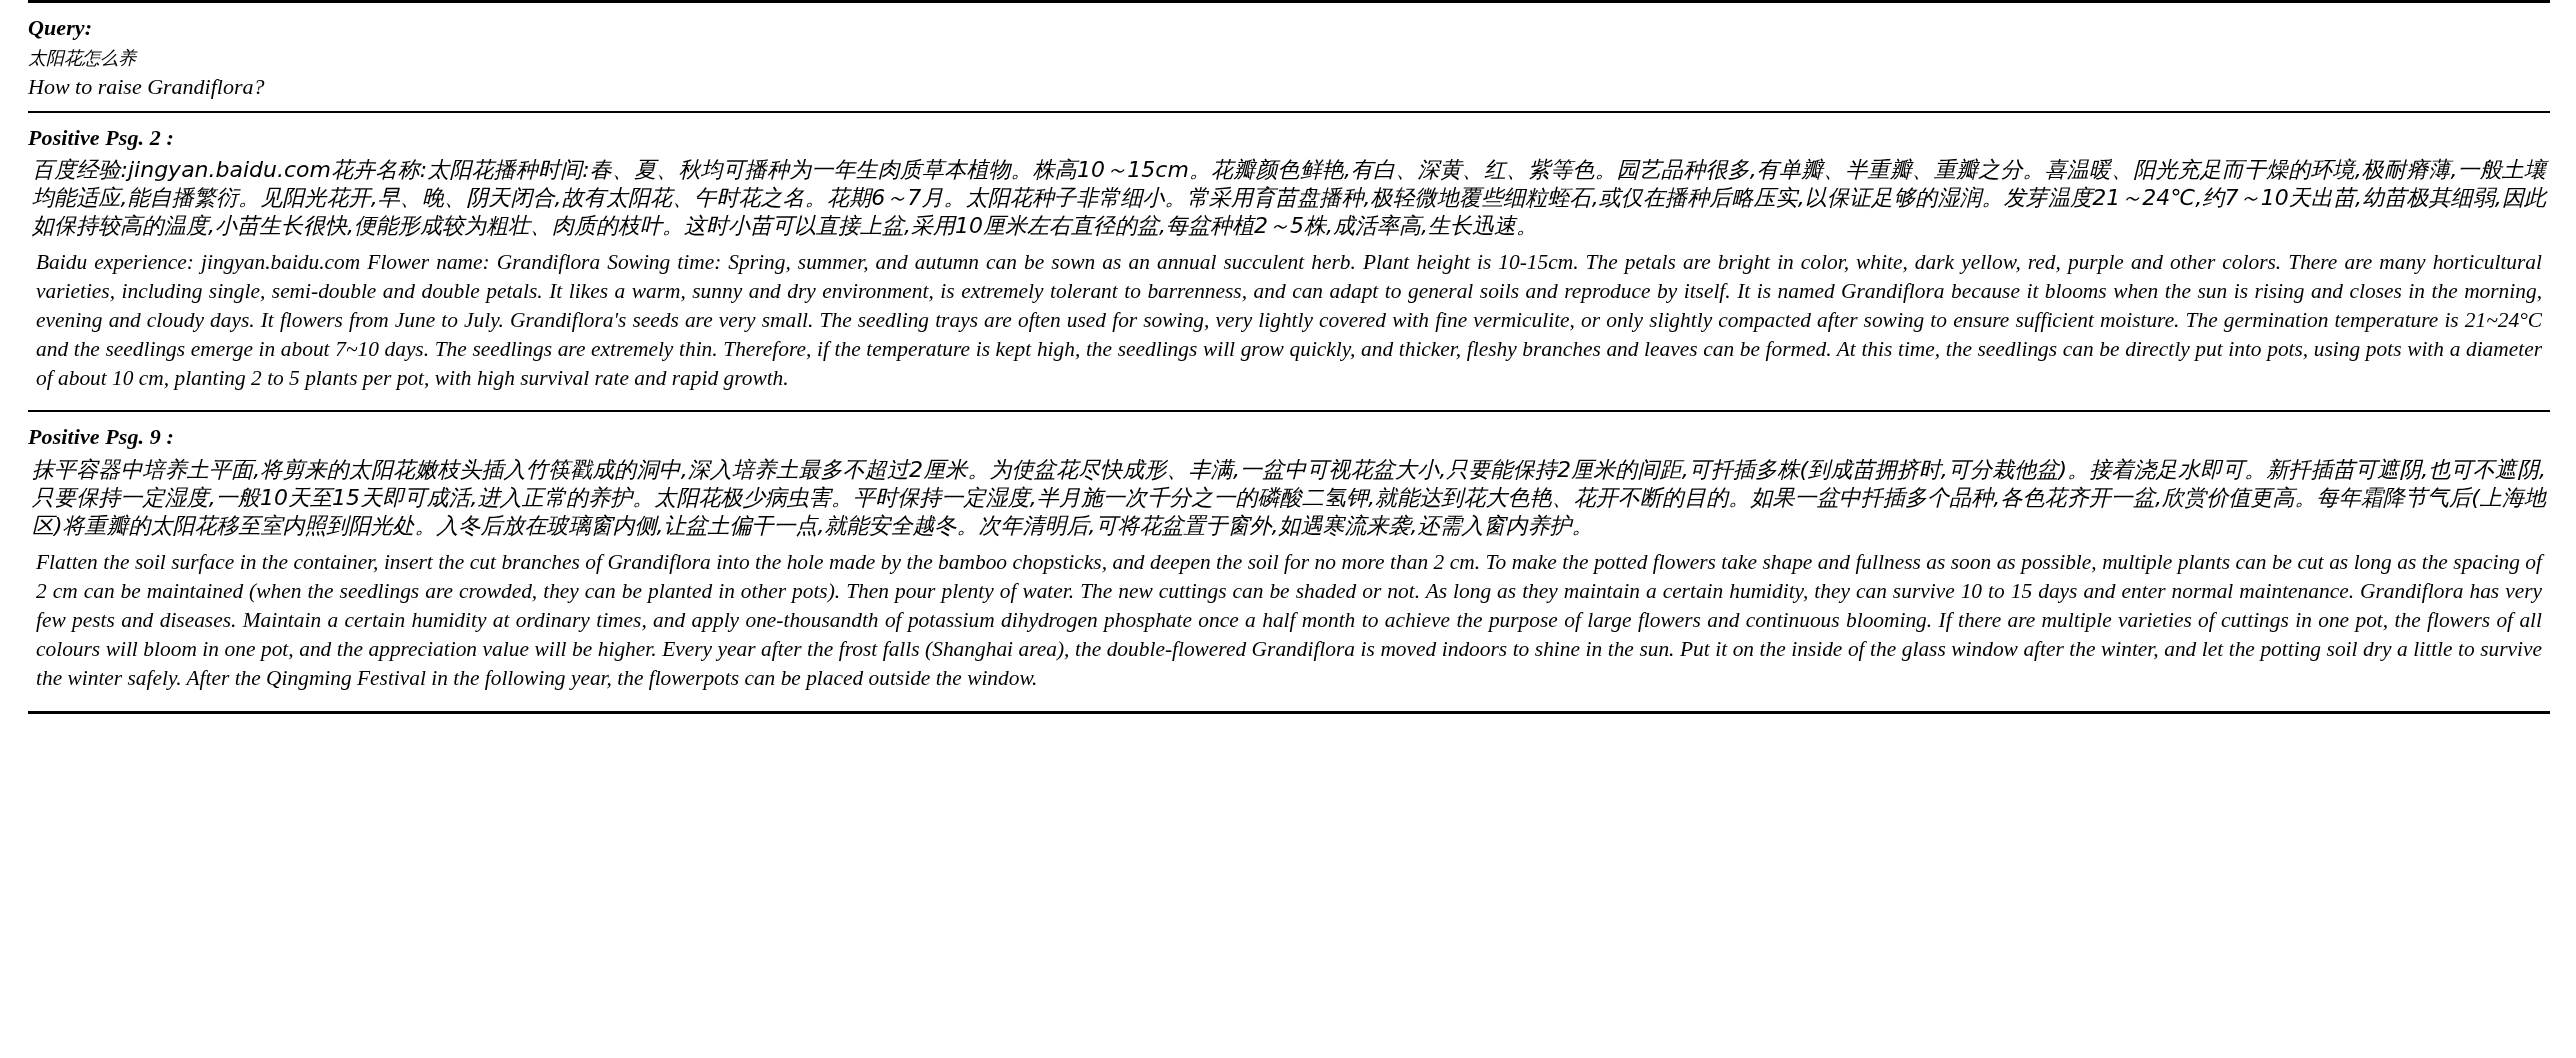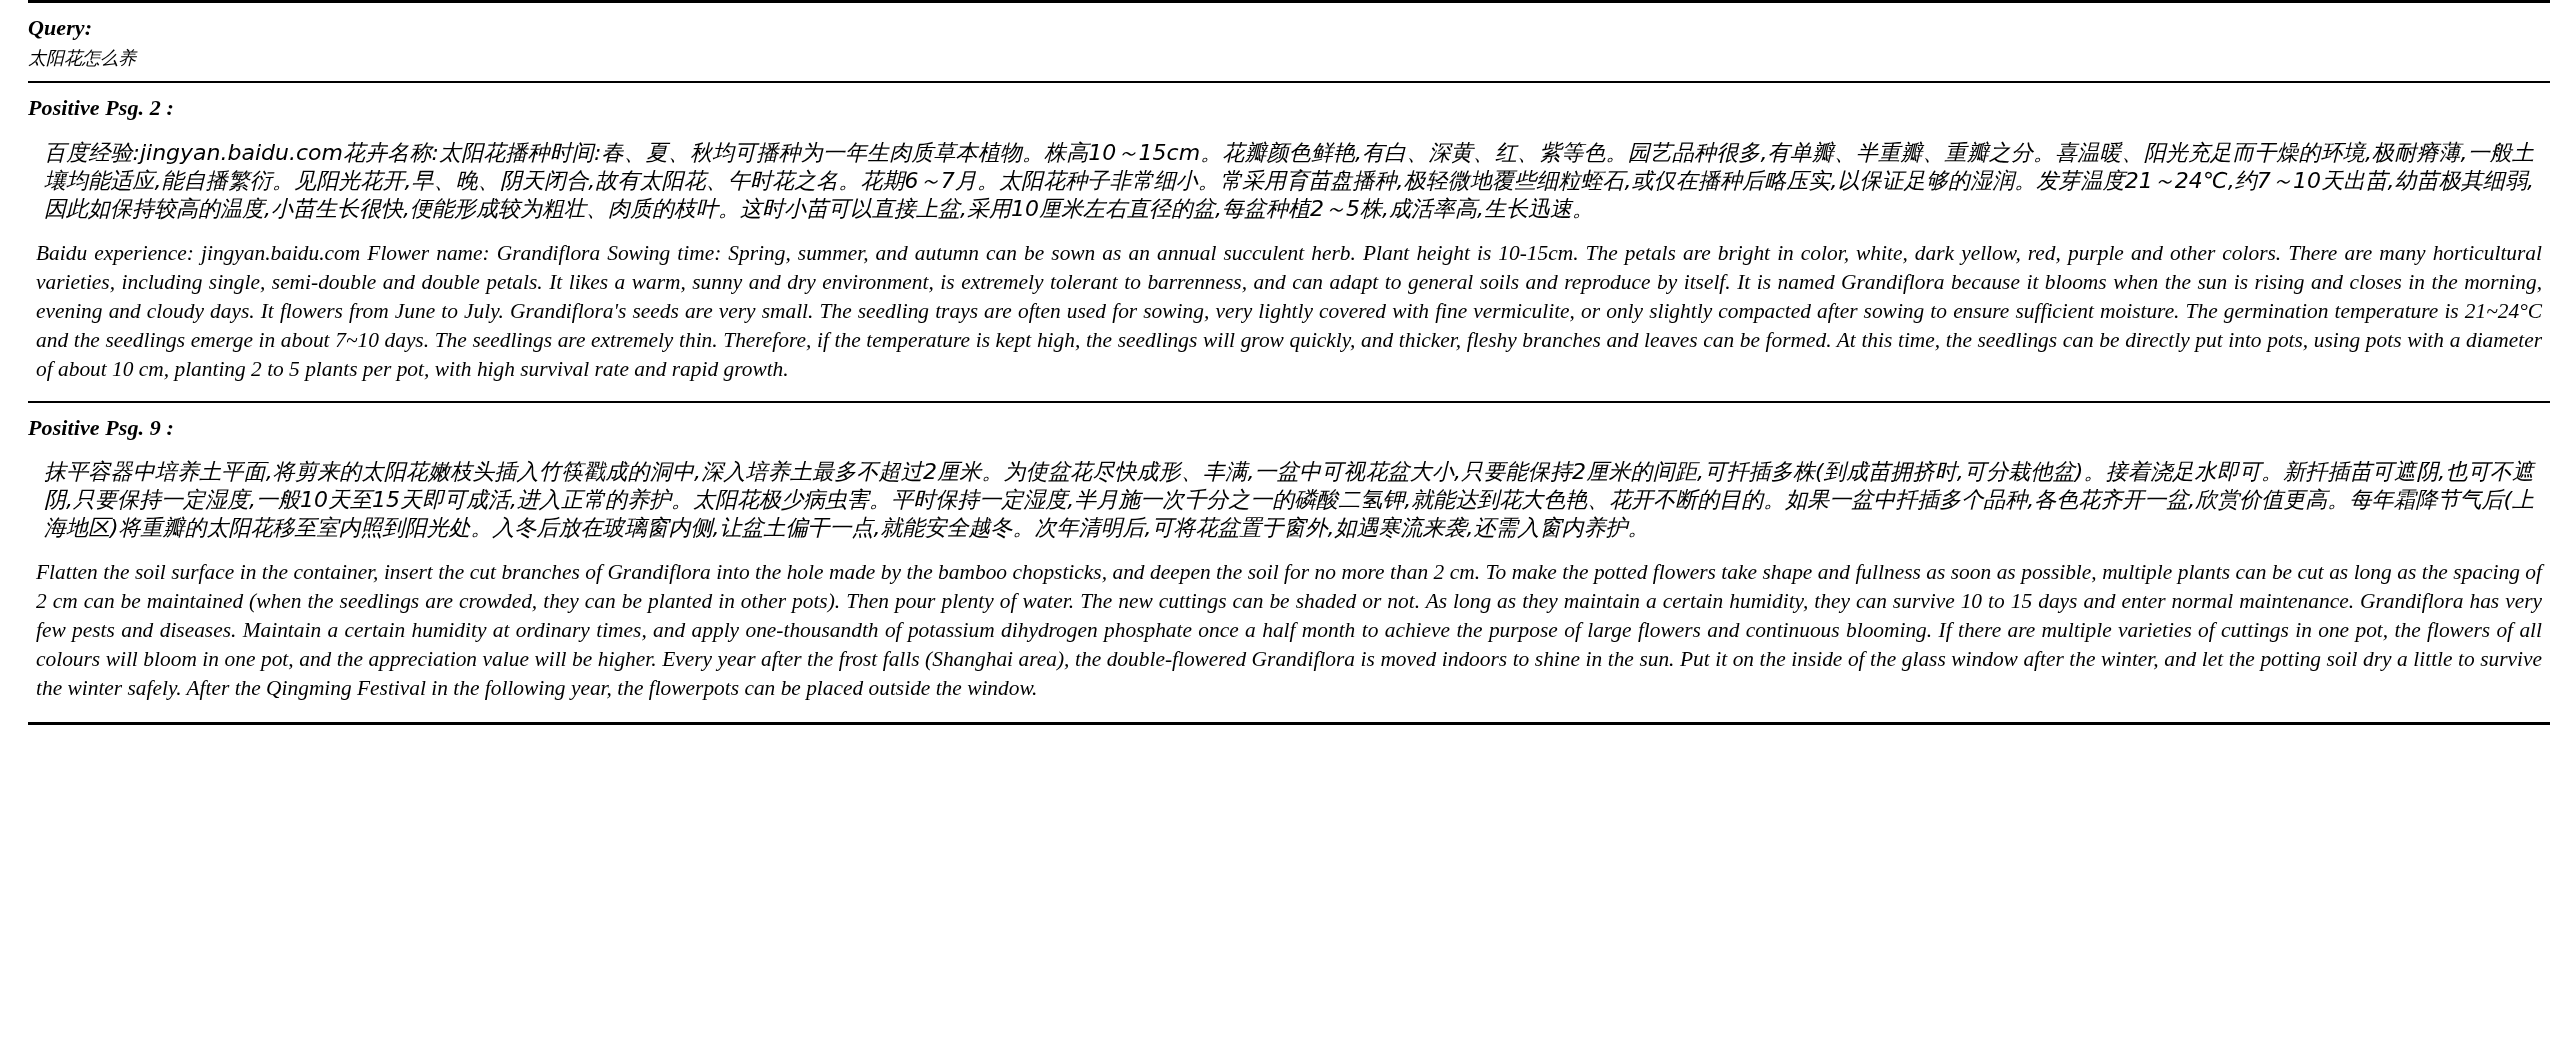--- a/index.html
+++ b/index.html
@@ -67,21 +67,21 @@
   .label-line .colon {
     font-weight: bold;
   }
   .cn {
     font-family: "DejaVu Sans", "Liberation Sans", sans-serif;
     font-size: 22px;
     line-height: 28px;
     text-align: justify;
     text-justify: inter-character;
     word-break: break-all;
-    margin: 16px;
+    margin: 4px;
     letter-spacing: 0px;
   }
   .cn-query {
     font-family: "DejaVu Sans", "Liberation Sans", sans-serif;
     font-size: 18px;
     line-height: 29.5px;
     margin: 0;
     white-space: nowrap;
   }
   .en {
@@ -106,20 +106,21 @@
 <div class="page">
   <div class="content">
 
     <div class="rule-top"></div>
 
     <div class="section sec-query">
       <div class="label-line">
         <span>Query</span><span class="colon">:</span>
       </div>
       <p class="cn-query">太阳花怎么养</p>
+      <p class="en-query">How to raise Grandiflora?</p>
     </div>
 
     <div class="rule-mid"></div>
 
     <div class="section sec-psg1">
       <div class="label-line">
         <span>Positive Psg. 2</span>&nbsp;<span class="colon">:</span>
       </div>
       <p class="cn">百度经验:jingyan.baidu.com花卉名称:太阳花播种时间:春、夏、秋均可播种为一年生肉质草本植物。株高10～15cm。花瓣颜色鲜艳,有白、深黄、红、紫等色。园艺品种很多,有单瓣、半重瓣、重瓣之分。喜温暖、阳光充足而干燥的环境,极耐瘠薄,一般土壤均能适应,能自播繁衍。见阳光花开,早、晚、阴天闭合,故有太阳花、午时花之名。花期6～7月。太阳花种子非常细小。常采用育苗盘播种,极轻微地覆些细粒蛭石,或仅在播种后略压实,以保证足够的湿润。发芽温度21～24℃,约7～10天出苗,幼苗极其细弱,因此如保持较高的温度,小苗生长很快,便能形成较为粗壮、肉质的枝叶。这时小苗可以直接上盆,采用10厘米左右直径的盆,每盆种植2～5株,成活率高,生长迅速。</p>
       <p class="en">Baidu experience: jingyan.baidu.com Flower name: Grandiflora Sowing time: Spring, summer, and autumn can be sown as an annual succulent herb. Plant height is 10-15cm. The petals are bright in color, white, dark yellow, red, purple and other colors. There are many horticultural varieties, including single, semi-double and double petals. It likes a warm, sunny and dry environment, is extremely tolerant to barrenness, and can adapt to general soils and reproduce by itself. It is named Grandiflora because it blooms when the sun is rising and closes in the morning, evening and cloudy days. It flowers from June to July. Grandiflora's seeds are very small. The seedling trays are often used for sowing, very lightly covered with fine vermiculite, or only slightly compacted after sowing to ensure sufficient moisture. The germination temperature is 21~24°C and the seedlings emerge in about 7~10 days. The seedlings are extremely thin. Therefore, if the temperature is kept high, the seedlings will grow quickly, and thicker, fleshy branches and leaves can be formed. At this time, the seedlings can be directly put into pots, using pots with a diameter of about 10 cm, planting 2 to 5 plants per pot, with high survival rate and rapid growth.</p>

